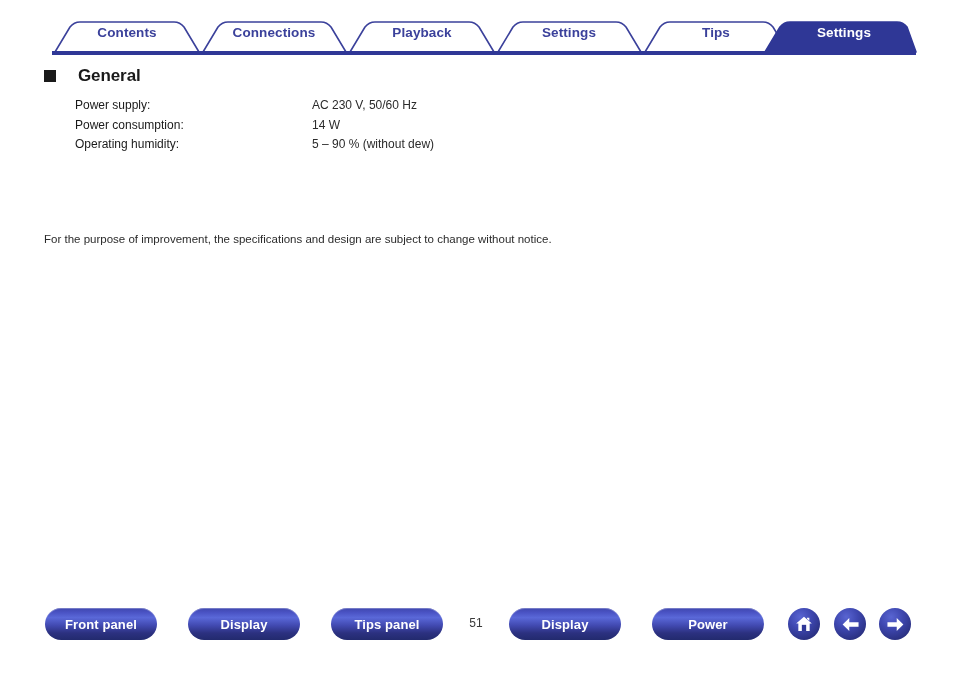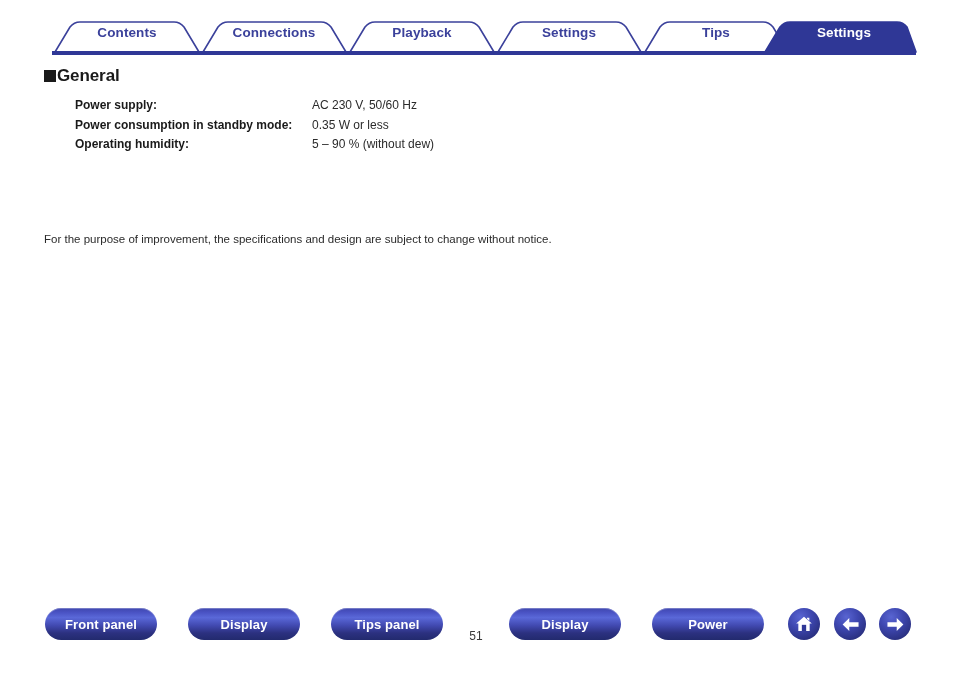--- a/index.html
+++ b/index.html
@@ -52,21 +52,21 @@
     top: 62px;
     width: 954px;
   }
 
   #section-heading {
     position: absolute;
     left: 44px;
     top: 4px;
     display: flex;
     align-items: center;
-    gap: 1px;
+    gap: 22px;
   }
   #section-bullet {
     width: 12px;
     height: 12px;
     background: #1a1a1a;
     display: block;
   }
   #section-title {
     font-size: 17px;
     font-weight: bold;
@@ -82,21 +82,21 @@
     border-collapse: collapse;
   }
   #spec-table td {
     vertical-align: top;
     padding: 0 0 4.5px 0;
     font-size: 12px;
     line-height: 15px;
   }
   #spec-table td.spec-label {
     width: 229px;
-    font-weight: bold;
+    font-weight: normal;
     color: #1a1a1a;
     padding-right: 8px;
   }
   #spec-table td.spec-value {
     color: #2b2b2b;
     font-weight: normal;
   }
 
   #spec-note {
     position: absolute;
@@ -137,21 +137,20 @@
     white-space: nowrap;
     letter-spacing: 0.1px;
   }
   #page-number {
     position: absolute;
     top: 15px;
     left: 476px;
     transform: translate(-50%, -50%);
     font-size: 12px;
     color: #3a3a3a;
-    margin-top: 13px;
   }
   .icon-btn {
     position: absolute;
     top: 0;
     width: 32px;
     height: 32px;
     border-radius: 50%;
     background: radial-gradient(circle at 38% 28%,
         #5965d2 0%,
         #3e47b0 38%,
@@ -199,22 +198,22 @@
     <span id="section-title">General</span>
   </div>
 
   <table id="spec-table">
     <tbody>
       <tr>
         <td class="spec-label">Power supply:</td>
         <td class="spec-value">AC 230 V, 50/60 Hz</td>
       </tr>
       <tr>
-        <td class="spec-label">Power consumption in standby mode:</td>
-        <td class="spec-value">0.35 W or less</td>
+        <td class="spec-label">Power consumption:</td>
+        <td class="spec-value">14 W</td>
       </tr>
       <tr>
         <td class="spec-label">Operating humidity:</td>
         <td class="spec-value">5 – 90 % (without dew)</td>
       </tr>
     </tbody>
   </table>
 
   <div id="spec-note">For the purpose of improvement, the specifications and design are subject to change without notice.</div>
 </div>

